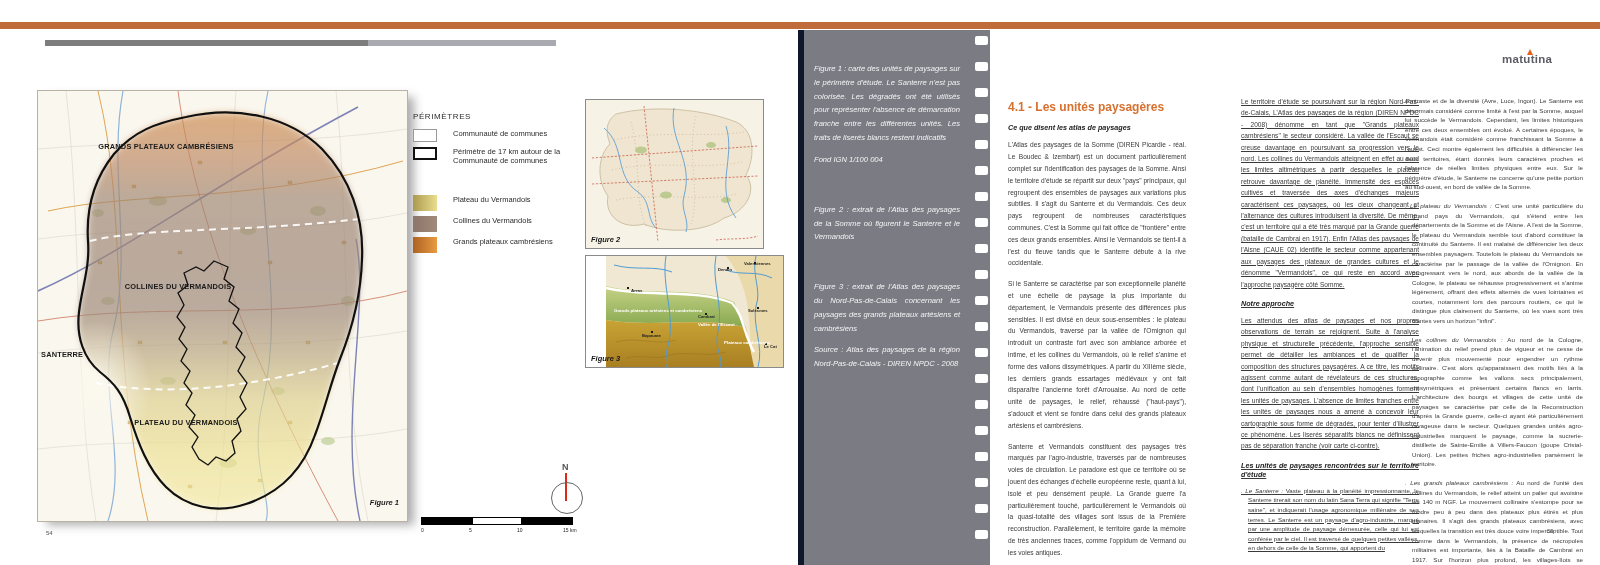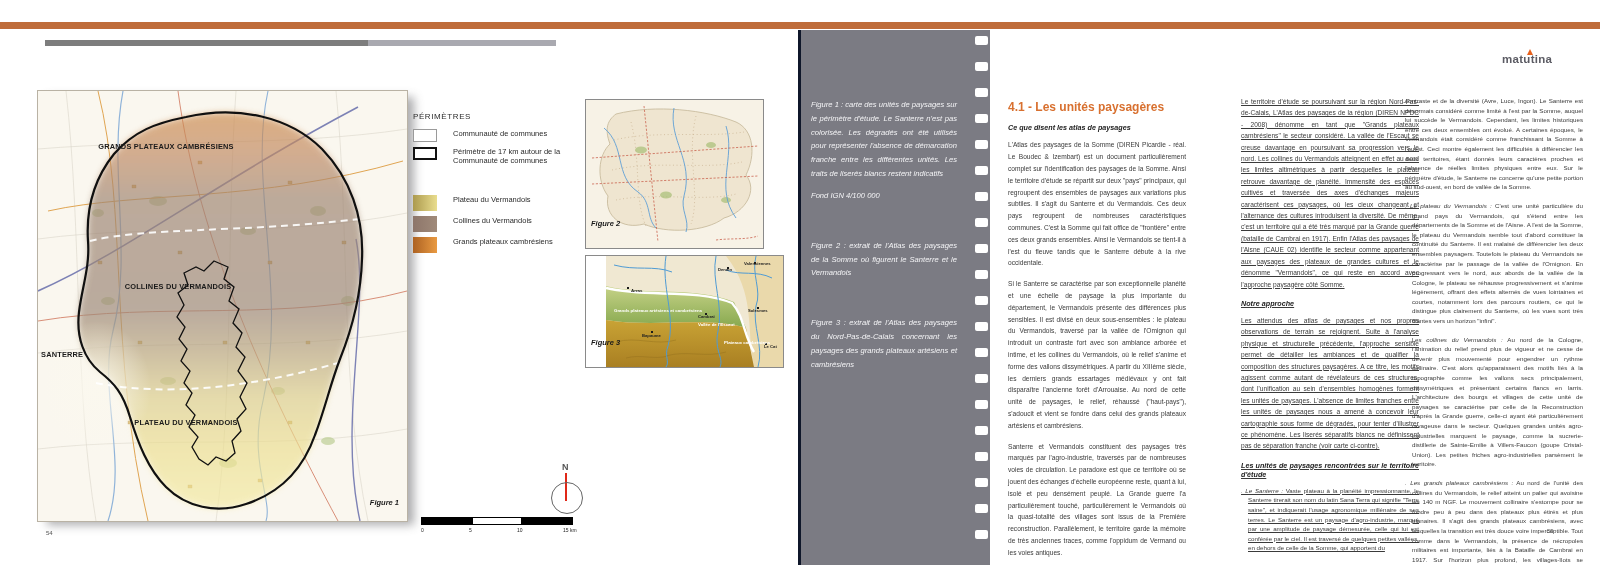--- a/index.html
+++ b/index.html
@@ -25,42 +25,42 @@
   .sw-fill{height:16px;}
   .sw-yellow{background:linear-gradient(90deg,#ac9a4e,#e9dd8e);}
   .sw-brown{background:linear-gradient(90deg,#8d766a,#a08a7a);}
   .sw-orange{background:linear-gradient(90deg,#ad6222,#e99a42);}
   .legend-gap{height:24px;}
   
   .fig-box{position:absolute;border:1px solid #8a8a8a;background:#fff;}
   .fig2-box{left:585px;top:99px;width:177px;height:148px;}
   .fig3-box{left:585px;top:255px;width:177px;height:111px;padding-left:20px;}
   .fig-box svg{display:block;width:100%;height:100%;}
-  .fig-inlabel{position:absolute;left:5px;bottom:20px;}
+  .fig-inlabel{position:absolute;left:5px;bottom:4px;}
   
   .compass{position:absolute;left:540px;top:462px;width:56px;height:58px;}
   .compass-n{position:absolute;left:22px;top:0;font-size:9px;color:#555;font-weight:bold;}
   .compass-circle{position:absolute;left:11px;top:20px;width:30px;height:30px;border:1px solid #666;border-radius:50%;}
   .compass-needle{position:absolute;left:25px;top:11px;width:2px;height:28px;background:#e02818;}
   .scalebar{position:absolute;left:421px;top:517px;width:170px;}
   .scalebar-bar{display:flex;height:6px;width:150px;border:1px solid #000;}
   .seg{width:50px;height:6px;}
   .seg-b{background:#000;}
   .seg-w{background:#fff;border-left:1px solid #000;border-right:1px solid #000;box-sizing:border-box;}
   .scale-ticks{position:relative;height:8px;font-size:5px;color:#222;}
   .tick0{position:absolute;left:0;top:2px;}
   .tick1{position:absolute;left:48px;top:2px;}
   .tick2{position:absolute;left:96px;top:2px;}
   .tick3{position:absolute;left:142px;top:2px;white-space:nowrap;}
   .pagenum{position:absolute;font-size:6px;color:#555;}
   .pn-left{left:46px;top:530px;}
   .pn-right{left:1547px;top:528px;}
   
   .caption-panel{position:absolute;left:798px;top:30px;width:192px;height:535px;background:#7b7b83;
-                 border-left:3px solid #0f172a;box-sizing:border-box;padding-top:68px;}
+                 border-left:6px solid #0f172a;box-sizing:border-box;padding-top:32px;}
   .caption{width:146px;margin:0 0 8px 10px;color:#f4f4f6;font-size:7.6px;line-height:1.82;
            font-style:italic;text-align:justify;}
   .cap-gap{margin-top:36px;}
   .perforation{position:absolute;right:2px;top:6px;width:13px;height:525px;
                display:flex;flex-direction:column;gap:17px;overflow:hidden;}
   .perf-dash{width:13px;height:9px;background:#ffffff;border-radius:2px;flex:0 0 auto;}
   
   .logo{position:absolute;left:1502px;top:53px;font-size:11.5px;font-weight:bold;color:#5c5c64;letter-spacing:.3px;}
   .logo-flame{position:absolute;left:1527px;top:49px;width:0;height:0;
               border-left:3px solid transparent;border-right:3px solid transparent;border-bottom:6px solid #e8611c;}
@@ -313,23 +313,24 @@
       <span class="tick1">5</span>
       <span class="tick2">10</span>
       <span class="tick3">15 km</span>
     </div>
   </div>
 
   <div class="pagenum pn-left">54</div>
 
   <div class="caption-panel">
     <p class="caption">Figure 1 : carte des unités de paysages sur le périmètre d'étude. Le Santerre n'est pas colorisée. Les dégradés ont été utilisés pour représenter l'absence de démarcation franche entre les différentes unités. Les traits de liserés blancs restent indicatifs</p>
-    <p class="caption">Fond IGN 4/100 000</p>
+    <p class="caption">Fond IGN 1/100 004</p>
     <p class="caption cap-gap">Figure 2 : extrait de l'Atlas des paysages de la Somme où figurent le Santerre et le Vermandois</p>
     <p class="caption cap-gap">Figure 3 : extrait de l'Atlas des paysages du Nord-Pas-de-Calais concernant les paysages des grands plateaux artésiens et cambrésiens</p>
+    <p class="caption">Source : Atlas des paysages de la région Nord-Pas-de-Calais - DIREN NPDC - 2008</p>
     <div class="perforation">
         <div class="perf-dash"></div>
         <div class="perf-dash"></div>
         <div class="perf-dash"></div>
         <div class="perf-dash"></div>
         <div class="perf-dash"></div>
         <div class="perf-dash"></div>
         <div class="perf-dash"></div>
         <div class="perf-dash"></div>
         <div class="perf-dash"></div>

